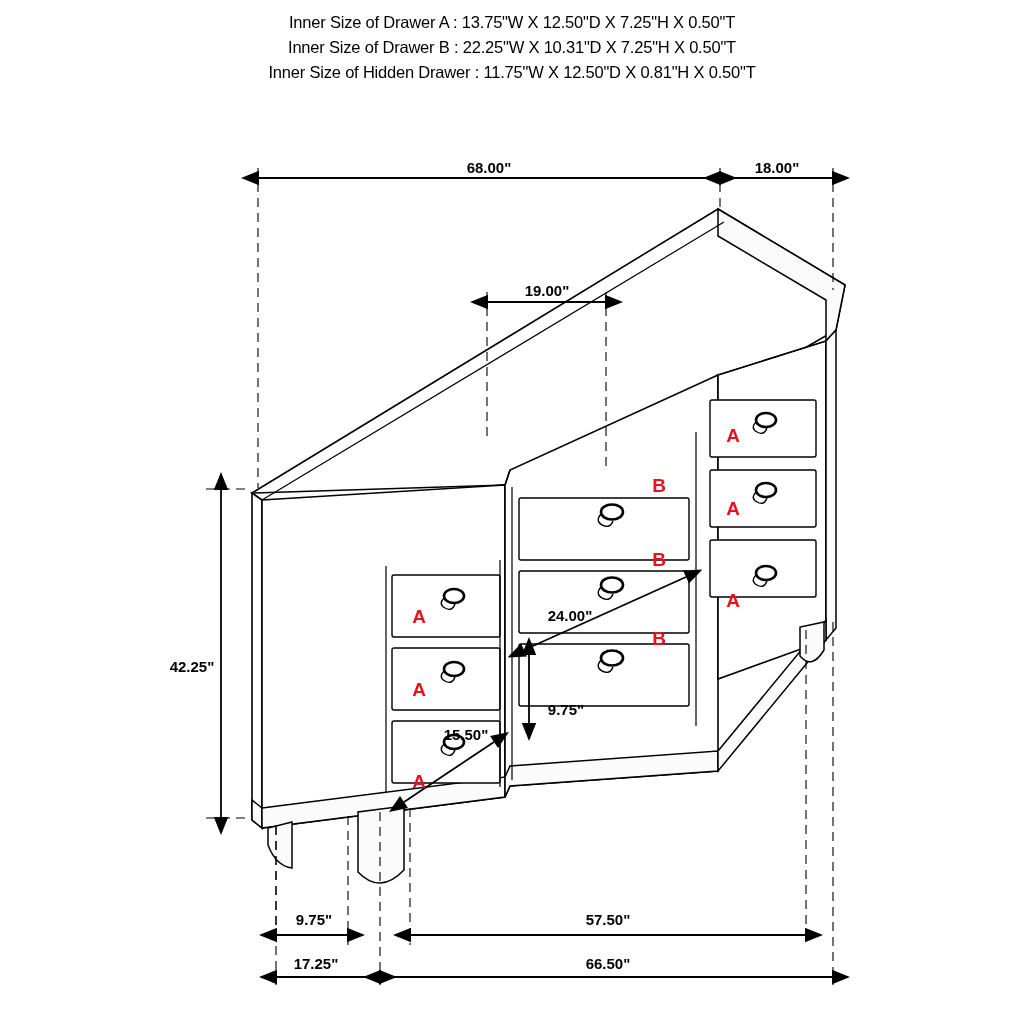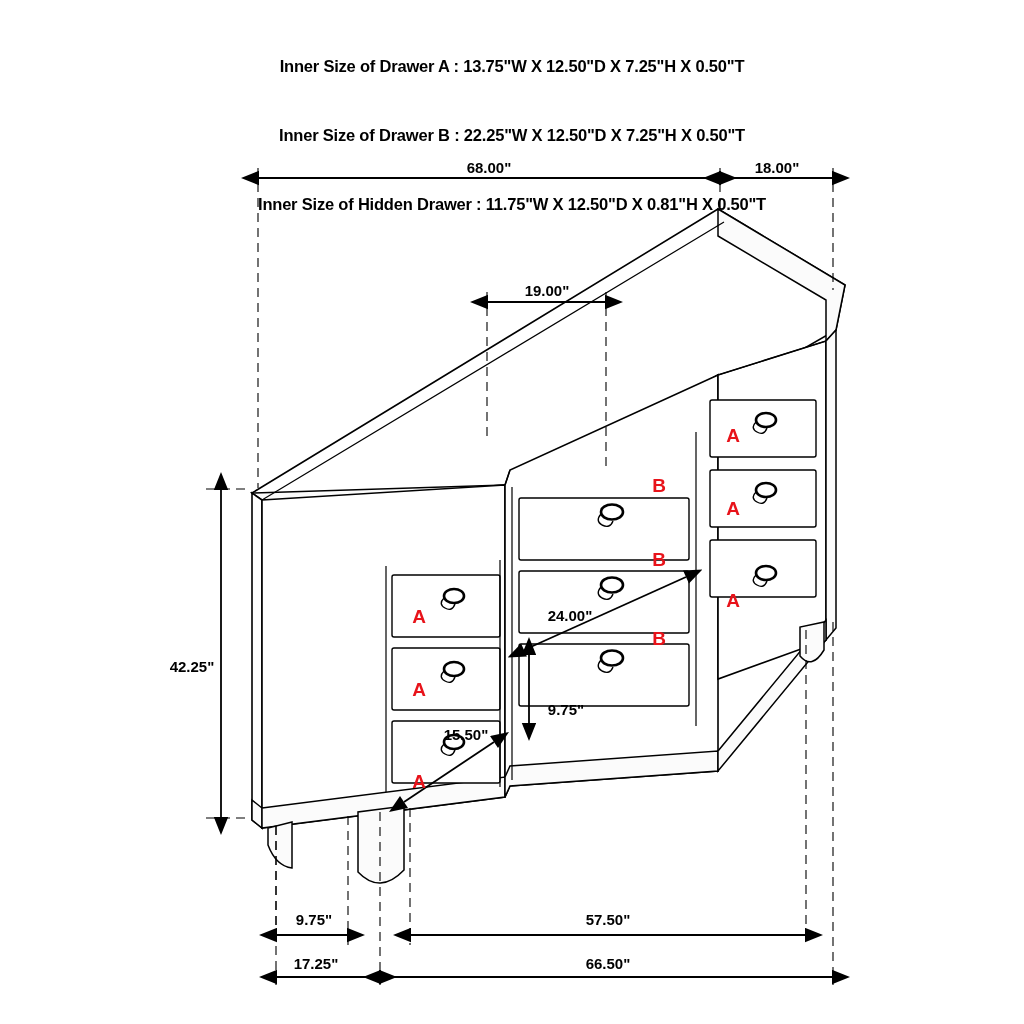--- a/index.html
+++ b/index.html
@@ -22,25 +22,24 @@
   }
   .spec-block {
     position: absolute;
     left: 0;
     top: 10px;
     width: 1024px;
     text-align: center;
   }
   .spec-line {
     font-size: 16.5px;
-    font-weight: bold;
+    font-weight: normal;
     line-height: 25px;
     letter-spacing: -0.2px;
     white-space: nowrap;
-    margin-top: 44px;
   }
   svg#drawing {
     position: absolute;
     left: 0;
     top: 0;
     width: 1024px;
     height: 1024px;
   }
   .dimtext {
     font-family: "Liberation Sans", sans-serif;
@@ -64,21 +63,21 @@
   .handle { fill: none; stroke: #000; stroke-width: 2.6; }
   .handle2 { fill: none; stroke: #000; stroke-width: 1.4; }
 </style>
 </head>
 <body>
 
 <div id="stage">
 
   <div class="spec-block">
     <div class="spec-line">Inner Size of Drawer A : 13.75"W X 12.50"D X 7.25"H X 0.50"T</div>
-    <div class="spec-line">Inner Size of Drawer B : 22.25"W X 12.50"D X 7.25"H X 0.50"T</div>
+    <div class="spec-line">Inner Size of Drawer B : 22.25"W X 10.31"D X 7.25"H X 0.50"T</div>
     <div class="spec-line">Inner Size of Hidden Drawer : 11.75"W X 12.50"D X 0.81"H X 0.50"T</div>
   </div>
 
   <svg id="drawing" viewBox="0 0 1024 1024">
     <defs>
       <marker id="arrL" markerWidth="12" markerHeight="12" refX="10" refY="4" orient="auto">
         <path d="M10,0 L0,4 L10,8 z" fill="#000"></path>
       </marker>
       <marker id="arrR" markerWidth="12" markerHeight="12" refX="2" refY="4" orient="auto">
         <path d="M2,0 L12,4 L2,8 z" fill="#000"></path>

